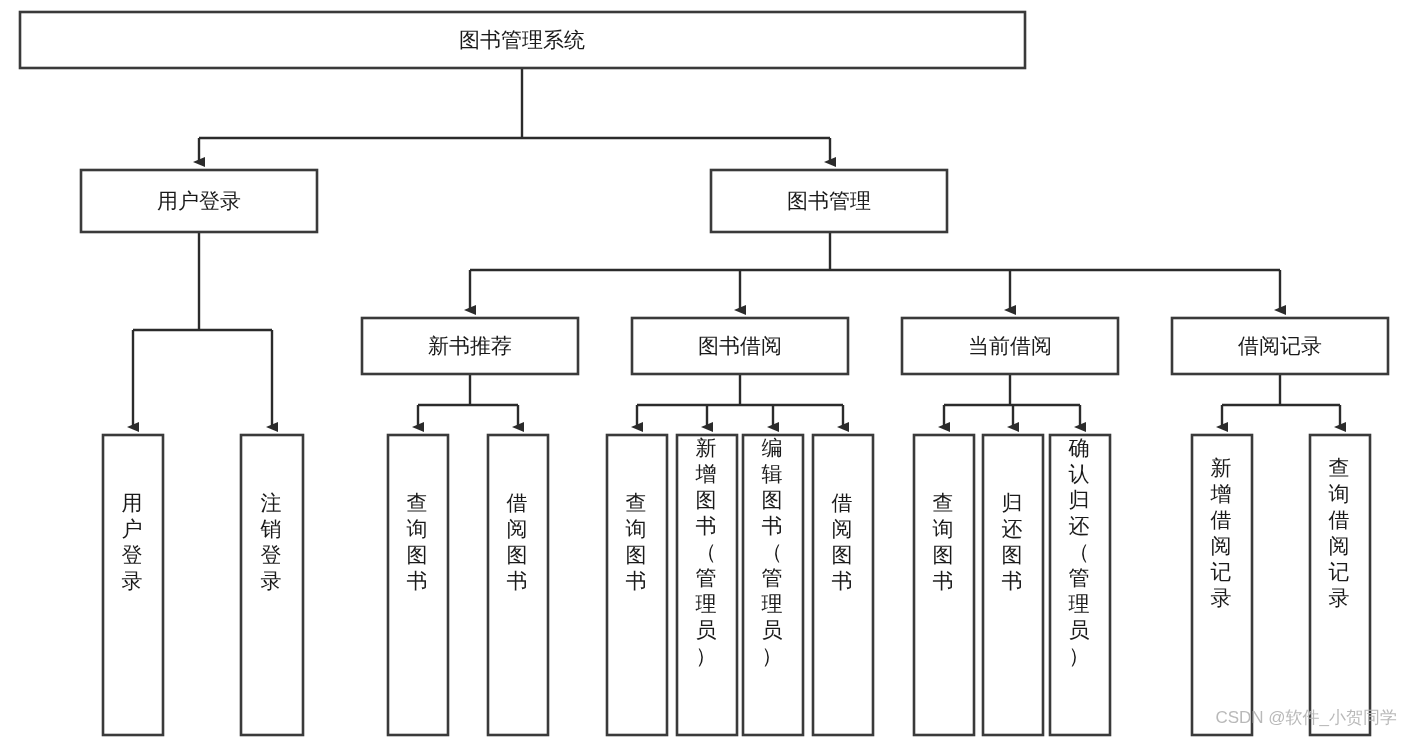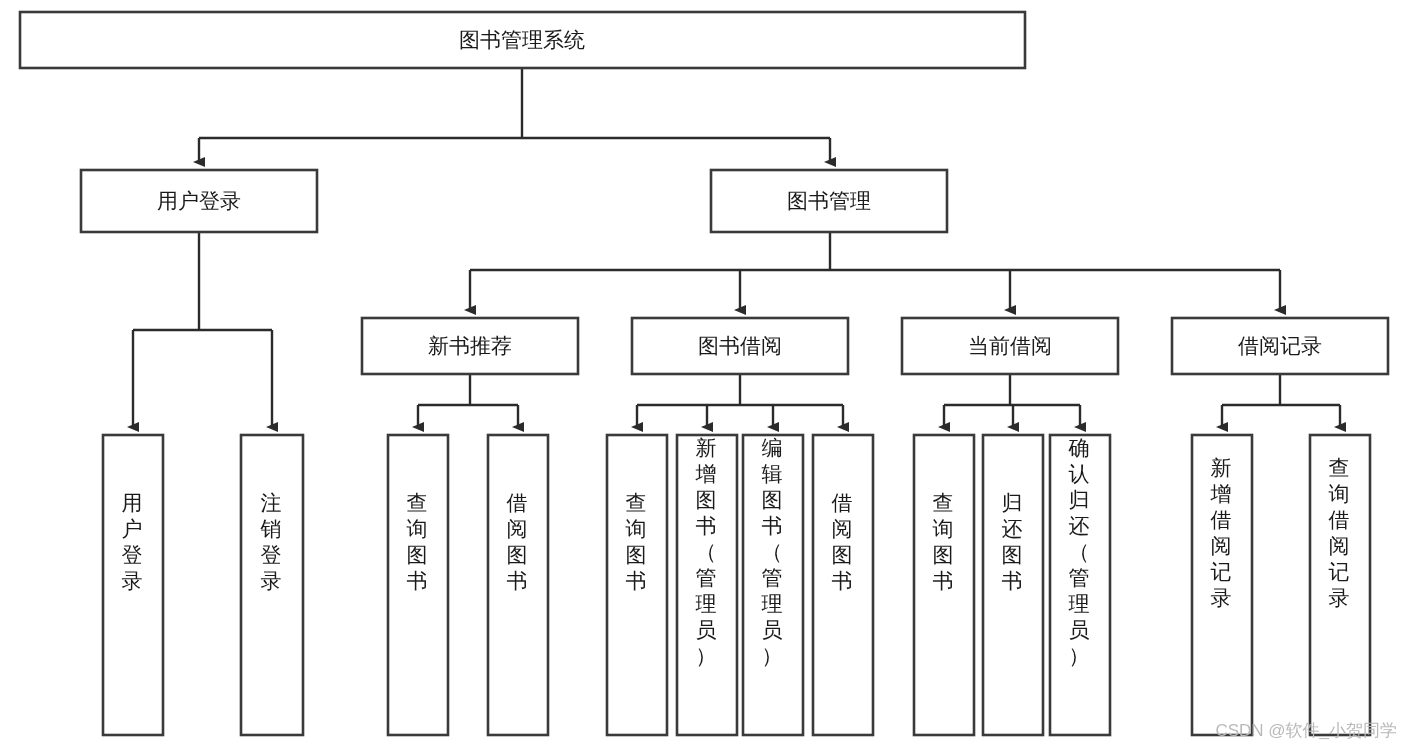--- a/index.html
+++ b/index.html
@@ -42,21 +42,21 @@
     stroke: #2b2b2b;
     stroke-width: 2.4;
     fill: none;
   }
   .arrow-head {
     fill: #2b2b2b;
   }
   .watermark {
     position: absolute;
     right: 8px;
-    bottom: 5px;
+    bottom: 18px;
     font-family: "Liberation Sans", "DejaVu Sans", sans-serif;
     font-size: 17px;
     color: #b9b9b9;
     white-space: nowrap;
     user-select: none;
   }
 </style>
 </head>
 <body>
 

